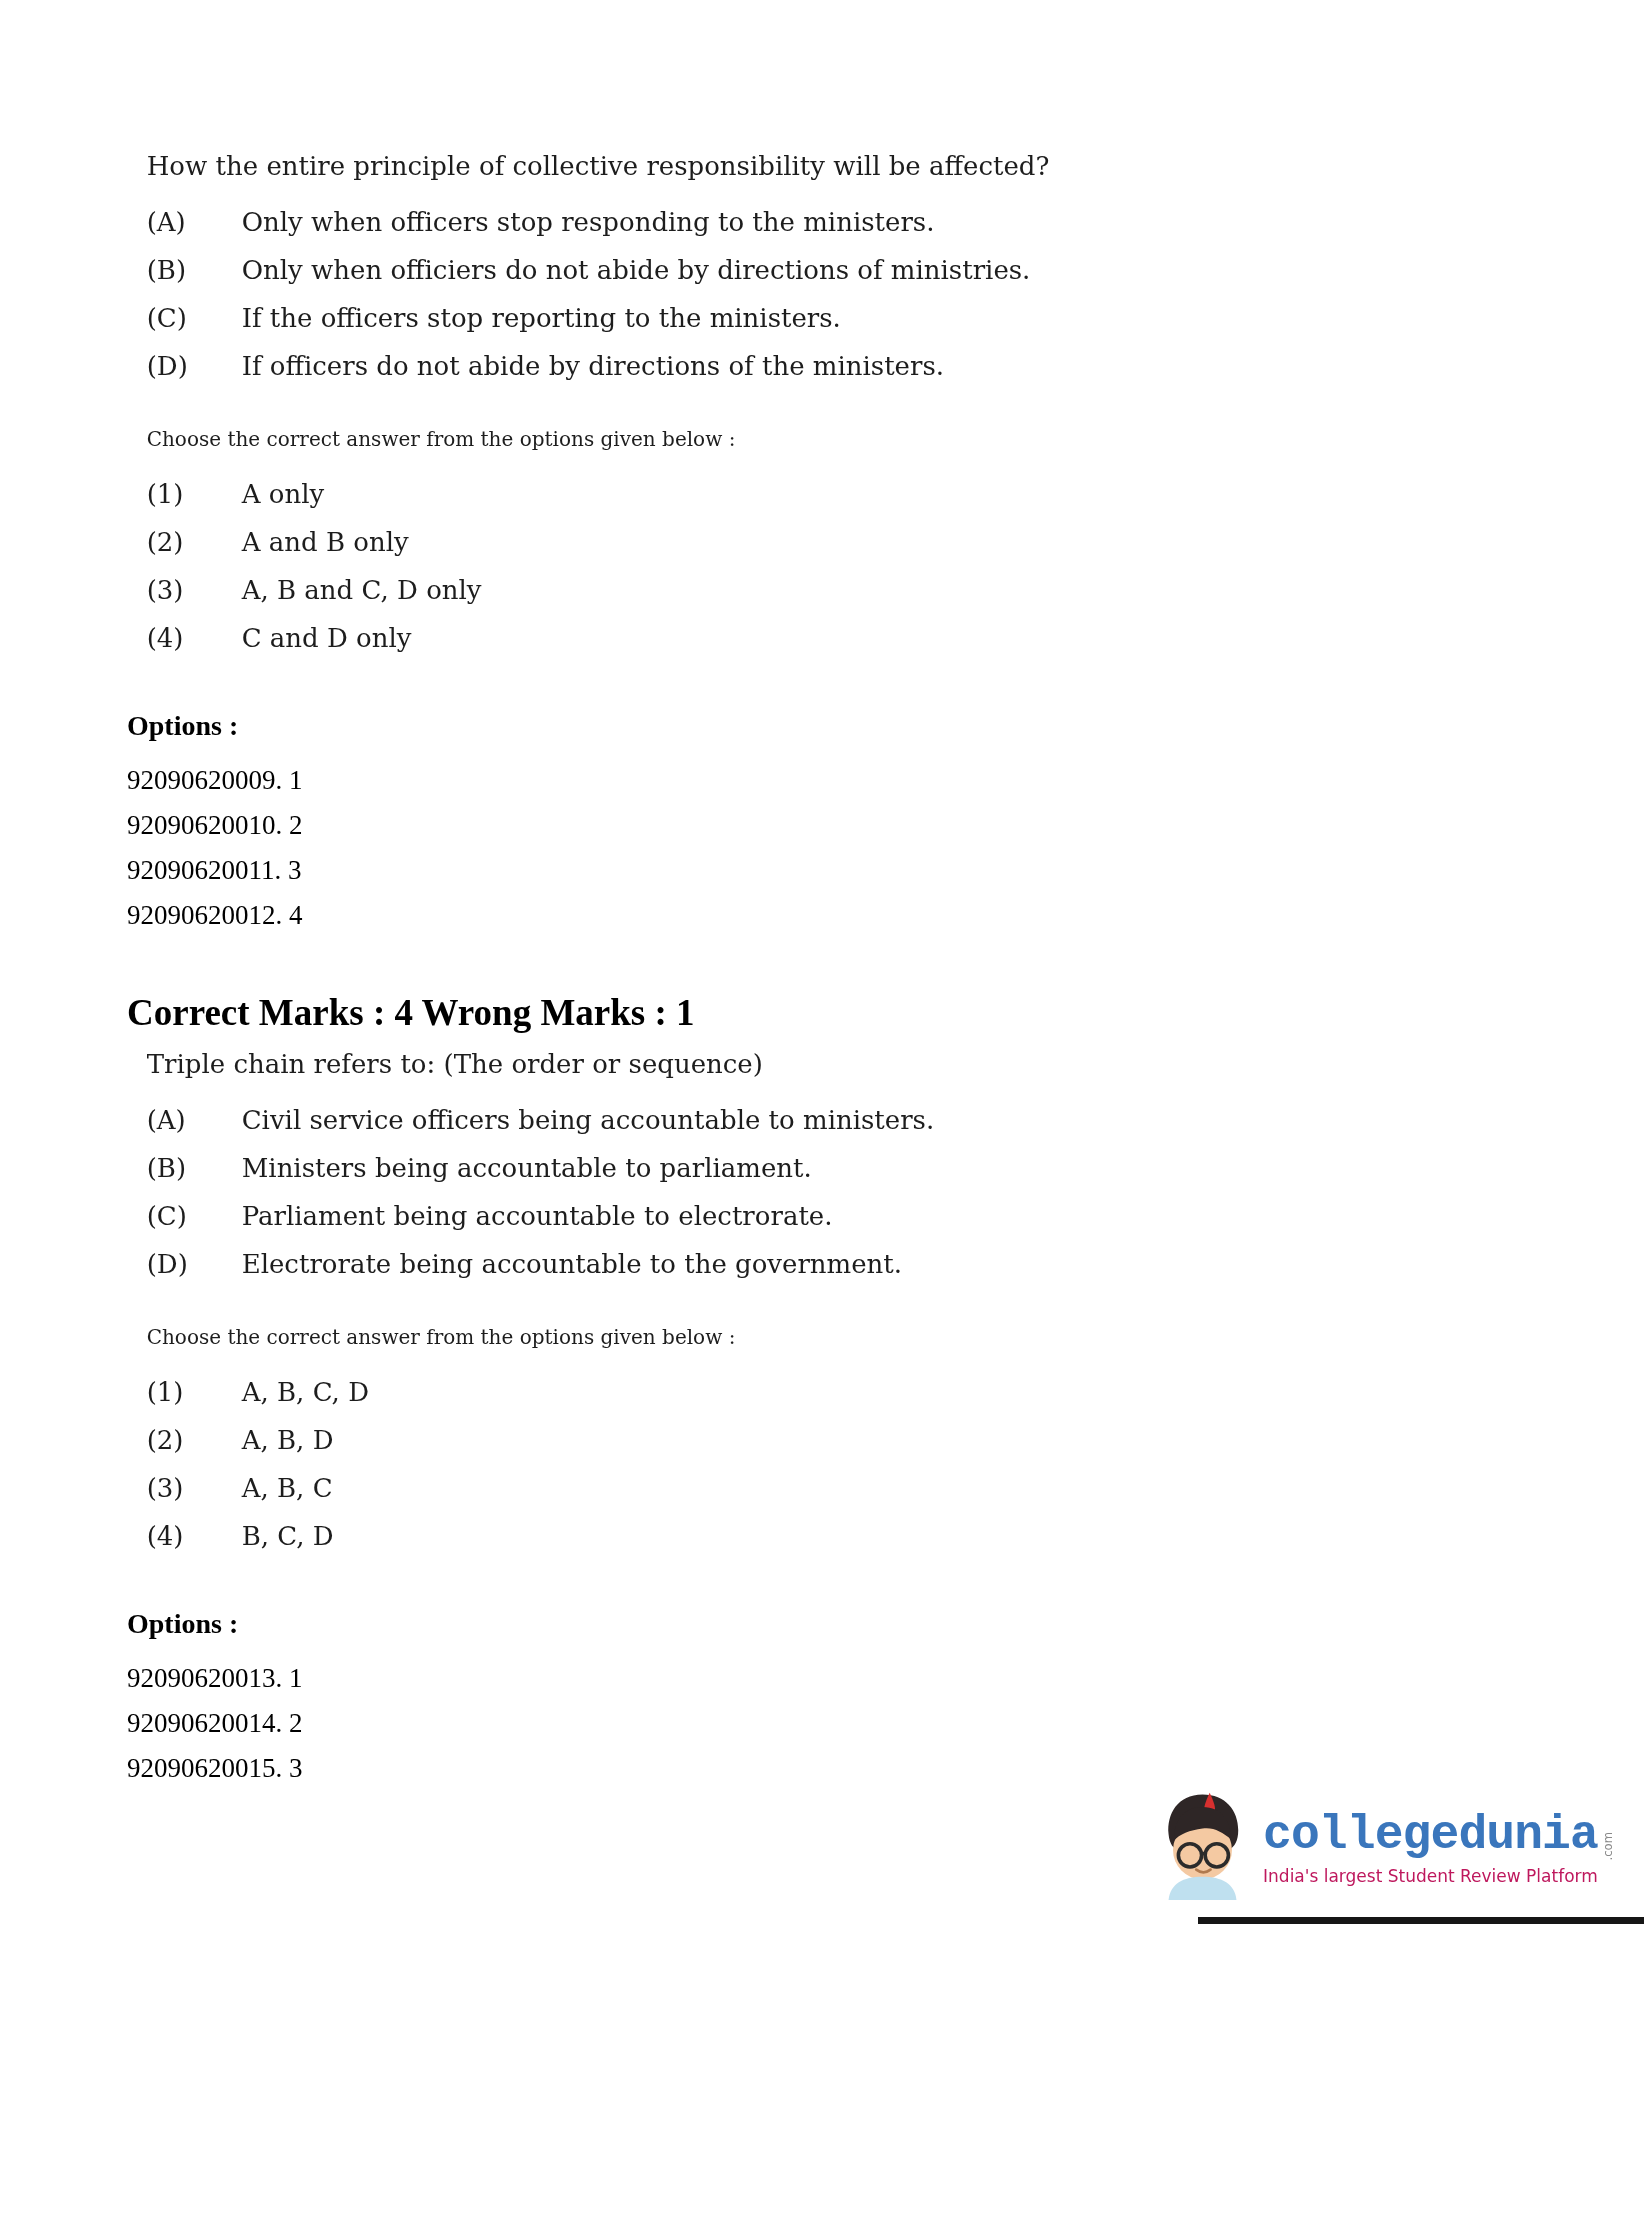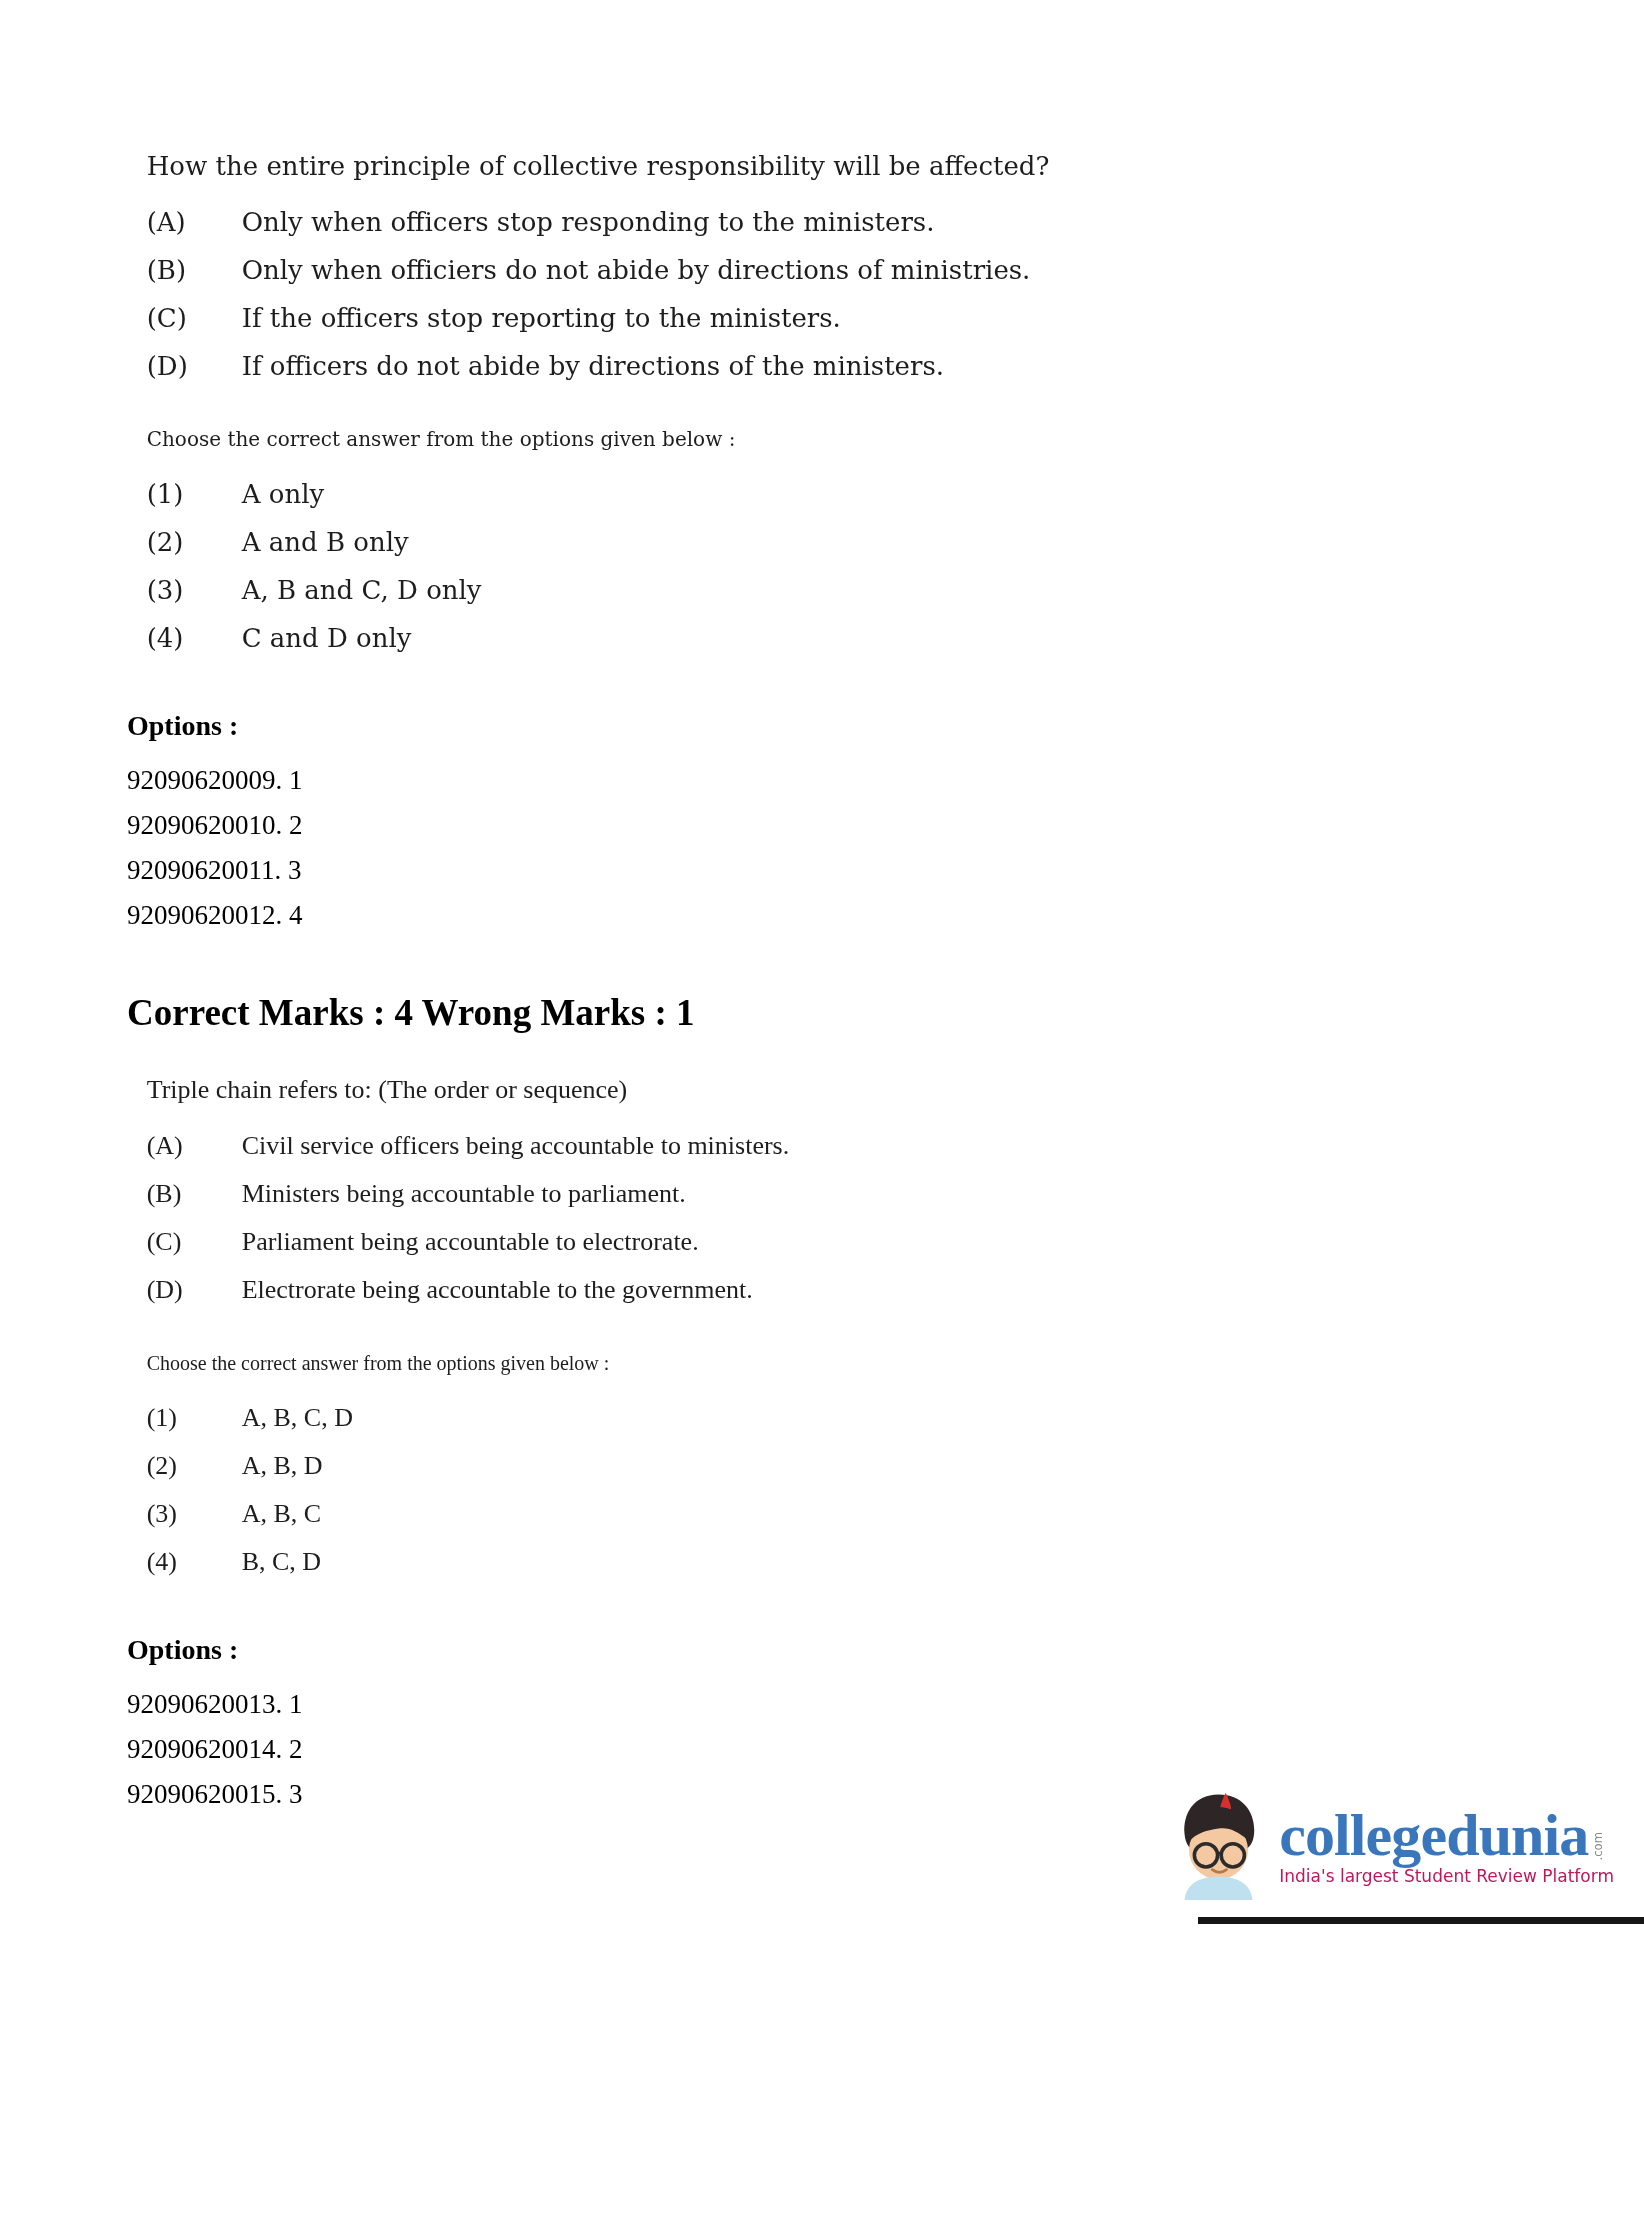--- a/index.html
+++ b/index.html
@@ -70,36 +70,36 @@
     color: #000;
   }
   .marks-line {
     font-family: "Liberation Serif", serif;
     font-weight: 700;
     font-size: 37px;
     line-height: 38px;
     margin: 9px 0 0 0;
     color: #000;
   }
-  .q2-gap { margin-top: 42px; font-family: Liberation Serif, serif; }
+  .q2-gap { margin-top: 16px; }
   
   .footer {
     position: absolute;
     right: 30px;
     bottom: 19.7px;
     display: flex;
     align-items: center;
     gap: 14.3px;
   }
   .brand-text-wrap { display: flex; flex-direction: column; }
   .brand-row { display: flex; align-items: flex-end; }
   .brand-name {
-    font-family: Liberation Serif, serif;
-    font-weight: 700;
-    font-size: 60px;
+    font-family: Liberation Mono, monospace;
+    font-weight: 700;
+    font-size: 48px;
     line-height: 50px;
     letter-spacing: -0.9px;
   }
   .brand-suffix {
     font-family: "DejaVu Sans", sans-serif;
     font-size: 11.6px;
     color: #8a8a8a;
     writing-mode: vertical-rl;
     transform: rotate(180deg);
     margin-left: 3.6px;

